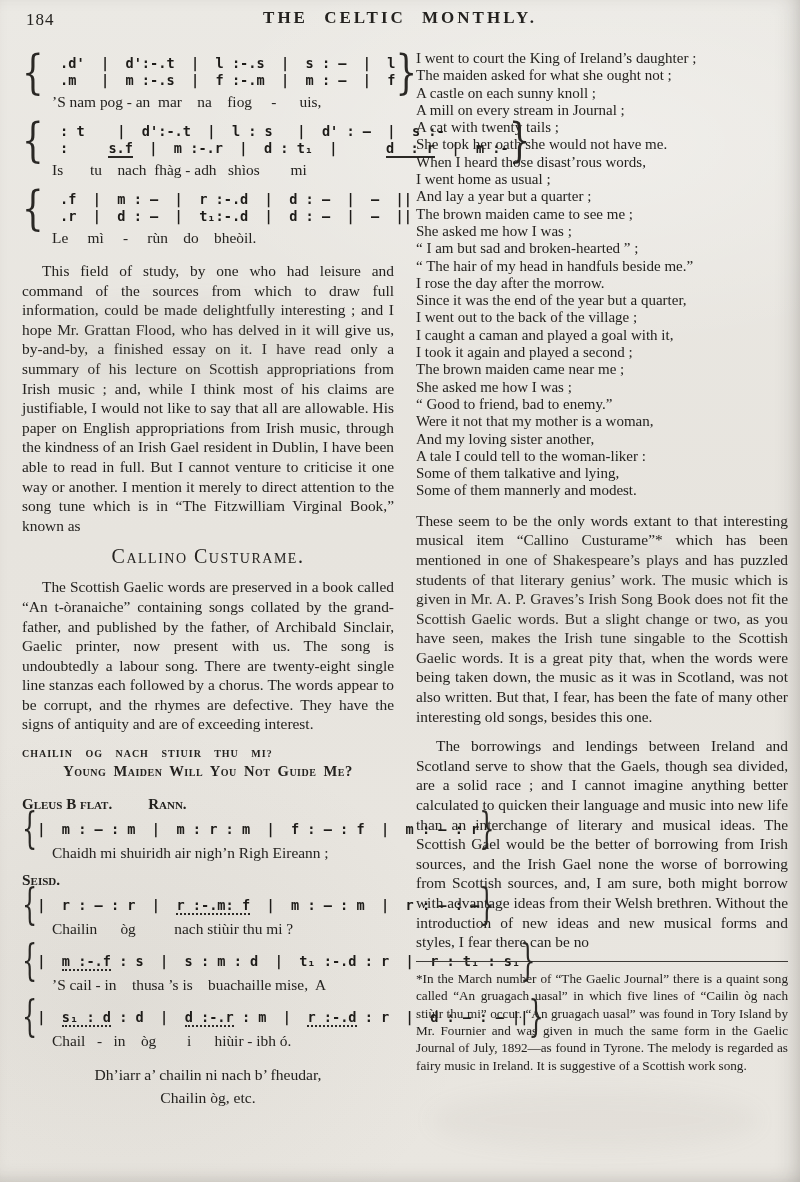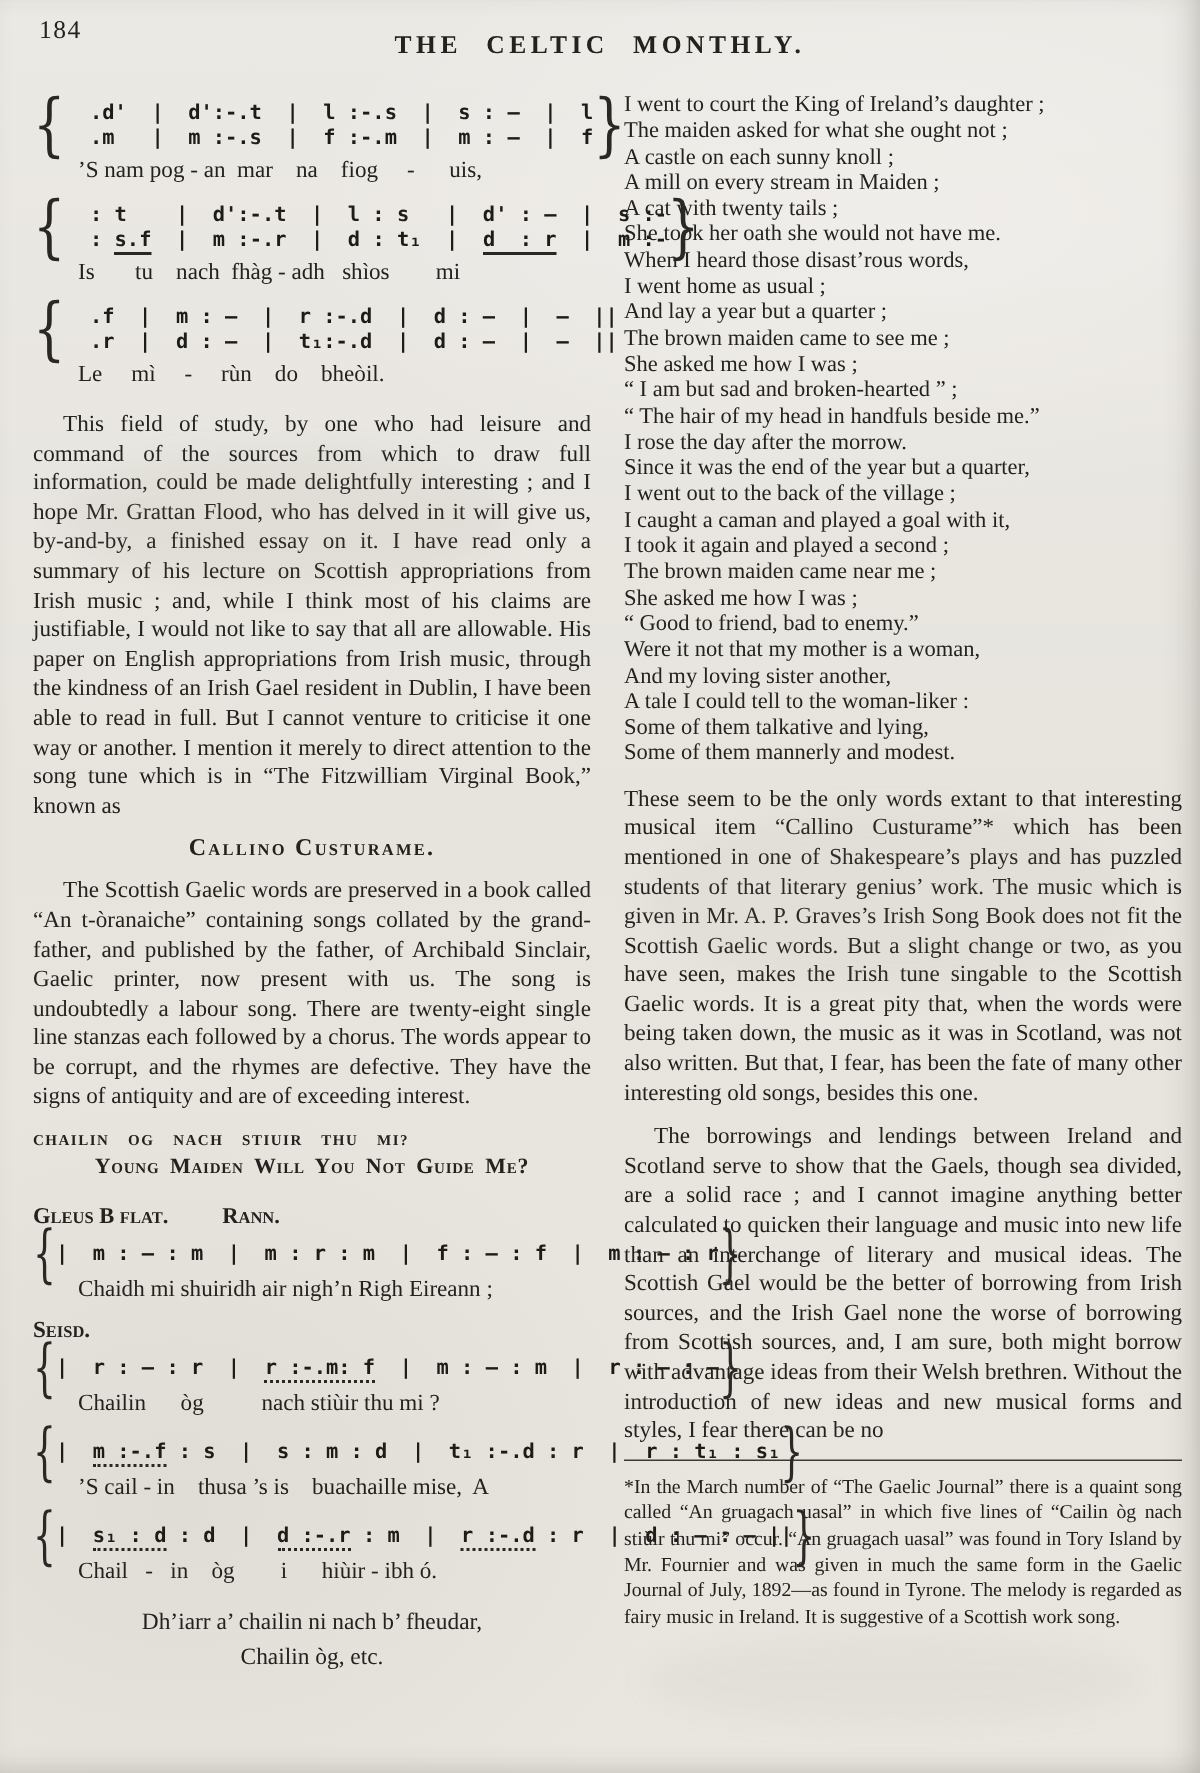--- a/index.html
+++ b/index.html
@@ -14,46 +14,46 @@
       radial-gradient(ellipse 600px 300px at 75% 12%, rgba(255,255,255,0.28), rgba(255,255,255,0) 70%),
       radial-gradient(ellipse 500px 400px at 15% 85%, rgba(120,115,105,0.08), rgba(120,115,105,0) 70%),
       linear-gradient(180deg,#ebe9e4 0%,#e7e4de 45%,#e9e6e0 100%);
     box-shadow: inset -14px 0 22px -12px rgba(60,55,50,0.25), inset 0 -12px 18px -10px rgba(60,55,50,0.15);
   }
   .smudge{position:absolute;border-radius:50%;filter:blur(10px);opacity:.5;pointer-events:none;}
   .smudge.s1{left:40px;top:300px;width:300px;height:90px;background:rgba(150,145,135,0.18);}
   .smudge.s2{left:430px;top:540px;width:330px;height:120px;background:rgba(160,155,145,0.16);}
   .smudge.s3{left:430px;top:1090px;width:330px;height:60px;background:rgba(150,145,135,0.14);}
 
-  header{position:relative;height:36px;padding-top:20px;font-family:Liberation Serif, serif;}
+  header{position:relative;height:36px;padding-top:8px;font-family:Liberation Serif, serif;}
   .pagenum{position:absolute;left:26px;top:10px;font-size:17px;letter-spacing:1px;}
   .journal-title{margin:0;text-align:center;font-size:17px;font-weight:bold;letter-spacing:3px;word-spacing:9px;}
 
   .cols{display:flex;gap:22px;padding:6px 12px 0 22px;box-sizing:border-box;}
   .col{box-sizing:border-box;}
   .col.left{width:372px;}
   .col.right{width:380px;}
 
   
   .para{margin:0 0 10px 0;font-size:15.4px;line-height:19.6px;text-align:justify;}
   .para.indent{text-indent:1.3em;}
 
   
   .msys{display:flex;align-items:center;margin:2px 0 1px 0;}
   .brace{font-family:"DejaVu Serif",serif;font-weight:normal;color:#2a2825;display:inline-block;}
   .msys-2v .brace{font-size:34px;transform:scaleY(1.35);}
   .msys-1v .brace{font-size:24px;transform:scaleY(1.75);}
   .voices{flex:1;}
   .voice{font-family:"DejaVu Sans Mono",monospace;font-weight:bold;font-size:13.6px;line-height:16.8px;white-space:pre;color:#1e1c19;}
-  .seg-solid{border-bottom:2px solid #2a2825;}
+  .seg-solid{border-bottom:2px solid #2a2825;margin-left:32px;}
   .seg-dotted{border-bottom:2px dotted #2a2825;}
   .mlyrics{white-space:pre;font-size:15.4px;margin:1px 0 9px 30px;}
 
   .sc{font-variant:small-caps;}
-  .sc-heading{margin:4px 0 9px 0;text-align:center;font-variant:small-caps;font-weight:bold;font-size:16px;letter-spacing:1.5px;}
+  .sc-heading{margin:4px 0 9px 0;text-align:center;font-variant:small-caps;font-weight:normal;font-size:20px;letter-spacing:1.5px;}
   .caps-heading{margin:12px 0 4px 0;font-weight:bold;font-size:10px;letter-spacing:1px;word-spacing:9px;}
   .sc-subheading{margin:0 0 16px 0;text-align:center;font-variant:small-caps;font-weight:bold;font-size:14.6px;letter-spacing:0.5px;word-spacing:3px;}
   .label-row{display:flex;gap:36px;font-size:15px;margin:0 0 2px 0;font-weight:bold;}
   .seisd-label{font-size:15.4px;font-weight:bold;margin:7px 0 1px 0;}
   .refrain{text-align:center;margin-top:13px;font-size:15.6px;line-height:23px;}
 
   
   .poem{margin:0 0 11px 0;}
   .poem-line{font-size:15px;line-height:17.3px;white-space:nowrap;}
   .fn-rule{border:none;border-top:1.5px solid #3d3a36;margin:9px 0 8px 0;}
@@ -162,21 +162,21 @@
         <div>Chailin òg, etc.</div>
       </div>
     </div>
 
     <div class="col right">
 
       <div class="poem">
         <div class="poem-line">I went to court the King of Ireland’s daughter ;</div>
         <div class="poem-line">The maiden asked for what she ought not ;</div>
         <div class="poem-line">A castle on each sunny knoll ;</div>
-        <div class="poem-line">A mill on every stream in Maiden ;</div>
+        <div class="poem-line">A mill on every stream in Journal ;</div>
         <div class="poem-line">A cat with twenty tails ;</div>
         <div class="poem-line">She took her oath she would not have me.</div>
         <div class="poem-line">When I heard those disast’rous words,</div>
         <div class="poem-line">I went home as usual ;</div>
         <div class="poem-line">And lay a year but a quarter ;</div>
         <div class="poem-line">The brown maiden came to see me ;</div>
         <div class="poem-line">She asked me how I was ;</div>
         <div class="poem-line">“ I am but sad and broken-hearted ” ;</div>
         <div class="poem-line">“ The hair of my head in handfuls beside me.”</div>
         <div class="poem-line">I rose the day after the morrow.</div>

